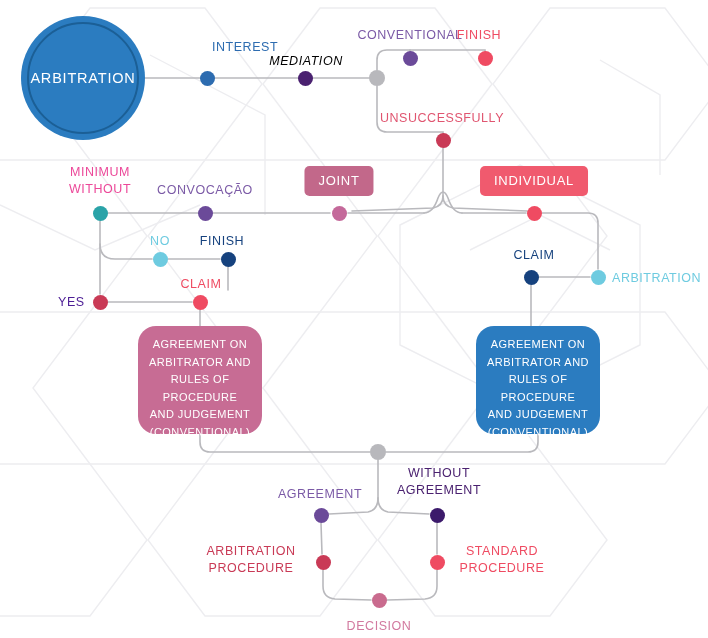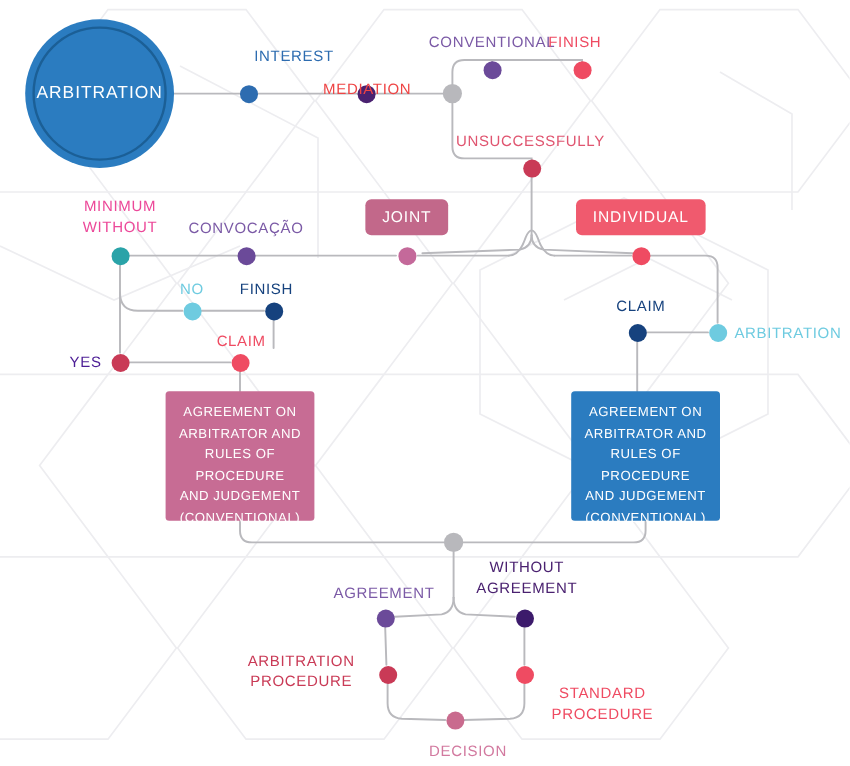--- a/index.html
+++ b/index.html
@@ -29,21 +29,21 @@
     padding:7px 14px 8px;
     transform:translateX(-50%);
     text-align:center;
   }
   .obox{
     position:absolute;
     color:#fff;
     font-size:11px;
     letter-spacing:.45px;
     line-height:17.5px;
-    border-radius:3px;
+    border-radius:18px;
     text-align:center;
     transform:translateX(-50%);
     padding:10px 6px 11px;
     box-sizing:border-box;
   }
   .circ{
     position:absolute;
     border-radius:50%;
     display:flex;align-items:center;justify-content:center;
     color:#fff;font-size:14.5px;letter-spacing:.8px;
@@ -160,21 +160,21 @@
     <div>AND JUDGEMENT</div>
     <div>(CONVENTIONAL)</div>
   </div>
 
   <div id="nodes-layer">
       <div style="position: absolute; border-radius: 50%; left: 199.5px; top: 70.5px; width: 15px; height: 15px; background: rgb(45, 108, 176);"></div>
       <div class="lbl ctr" style="left: 205px; top: 39px; color: rgb(45, 108, 176); margin-left: 40px;">
         <div>INTEREST</div>
       </div>
       <div style="position: absolute; border-radius: 50%; left: 297.5px; top: 70.5px; width: 15px; height: 15px; background: rgb(74, 33, 112);"></div>
-      <div class="lbl ctr" style="left: 306px; top: 66px; color: #ef4444;">
+      <div class="lbl ctr" style="left: 306px; top: 53px; color: #000000; font-style: italic;">
         <div>MEDIATION</div>
       </div>
       <div style="position: absolute; border-radius: 50%; left: 369px; top: 70px; width: 16px; height: 16px; background: rgb(184, 184, 188);"></div>
       <div style="position: absolute; border-radius: 50%; left: 402.5px; top: 50.5px; width: 15px; height: 15px; background: rgb(107, 74, 153);"></div>
       <div class="lbl ctr" style="left: 410px; top: 27px; color: rgb(123, 90, 166);">
         <div>CONVENTIONAL</div>
       </div>
       <div style="position: absolute; border-radius: 50%; left: 477.5px; top: 50.5px; width: 15px; height: 15px; background: rgb(239, 75, 98);"></div>
       <div class="lbl ctr" style="left: 479px; top: 27px; color: rgb(239, 75, 98);">
         <div>FINISH</div>
@@ -227,23 +227,23 @@
       <div class="lbl ctr" style="left: 439px; top: 465px; color: rgb(74, 33, 112);">
         <div>WITHOUT</div>
         <div>AGREEMENT</div>
       </div>
       <div style="position: absolute; border-radius: 50%; left: 315.5px; top: 554.5px; width: 15px; height: 15px; background: rgb(201, 58, 86);"></div>
       <div class="lbl ctr" style="left: 251px; top: 543px; color: rgb(201, 58, 86);">
         <div>ARBITRATION</div>
         <div>PROCEDURE</div>
       </div>
       <div style="position: absolute; border-radius: 50%; left: 429.5px; top: 554.5px; width: 15px; height: 15px; background: rgb(239, 75, 98);"></div>
-      <div class="lbl ctr" style="left: 502px; top: 570px; color: rgb(239, 75, 98);">
+      <div class="lbl ctr" style="left: 502px; top: 543px; color: rgb(239, 75, 98);">
         <div>STANDARD</div>
         <div>PROCEDURE</div>
       </div>
       <div style="position: absolute; border-radius: 50%; left: 371.5px; top: 592.5px; width: 15px; height: 15px; background: rgb(201, 107, 142);"></div>
-      <div class="lbl ctr" style="left: 379px; top: 618px; color: rgb(210, 121, 159); margin-left: 11px;">
+      <div class="lbl ctr" style="left: 379px; top: 618px; color: rgb(210, 121, 159);">
         <div>DECISION</div>
       </div>
     </div>
 
 </div>
 
 </body></html>

